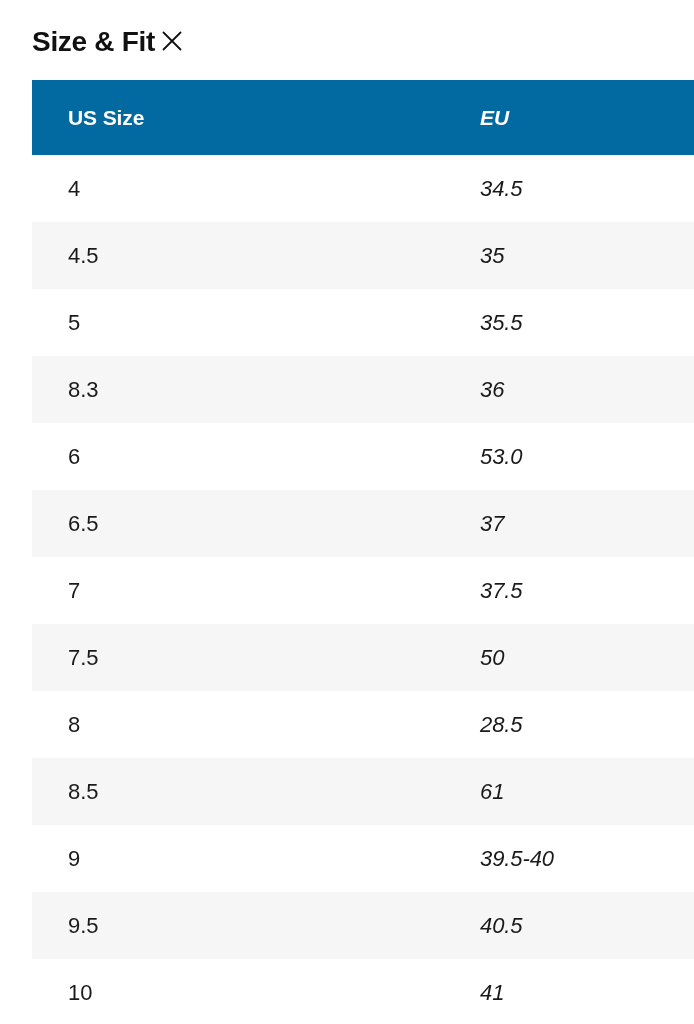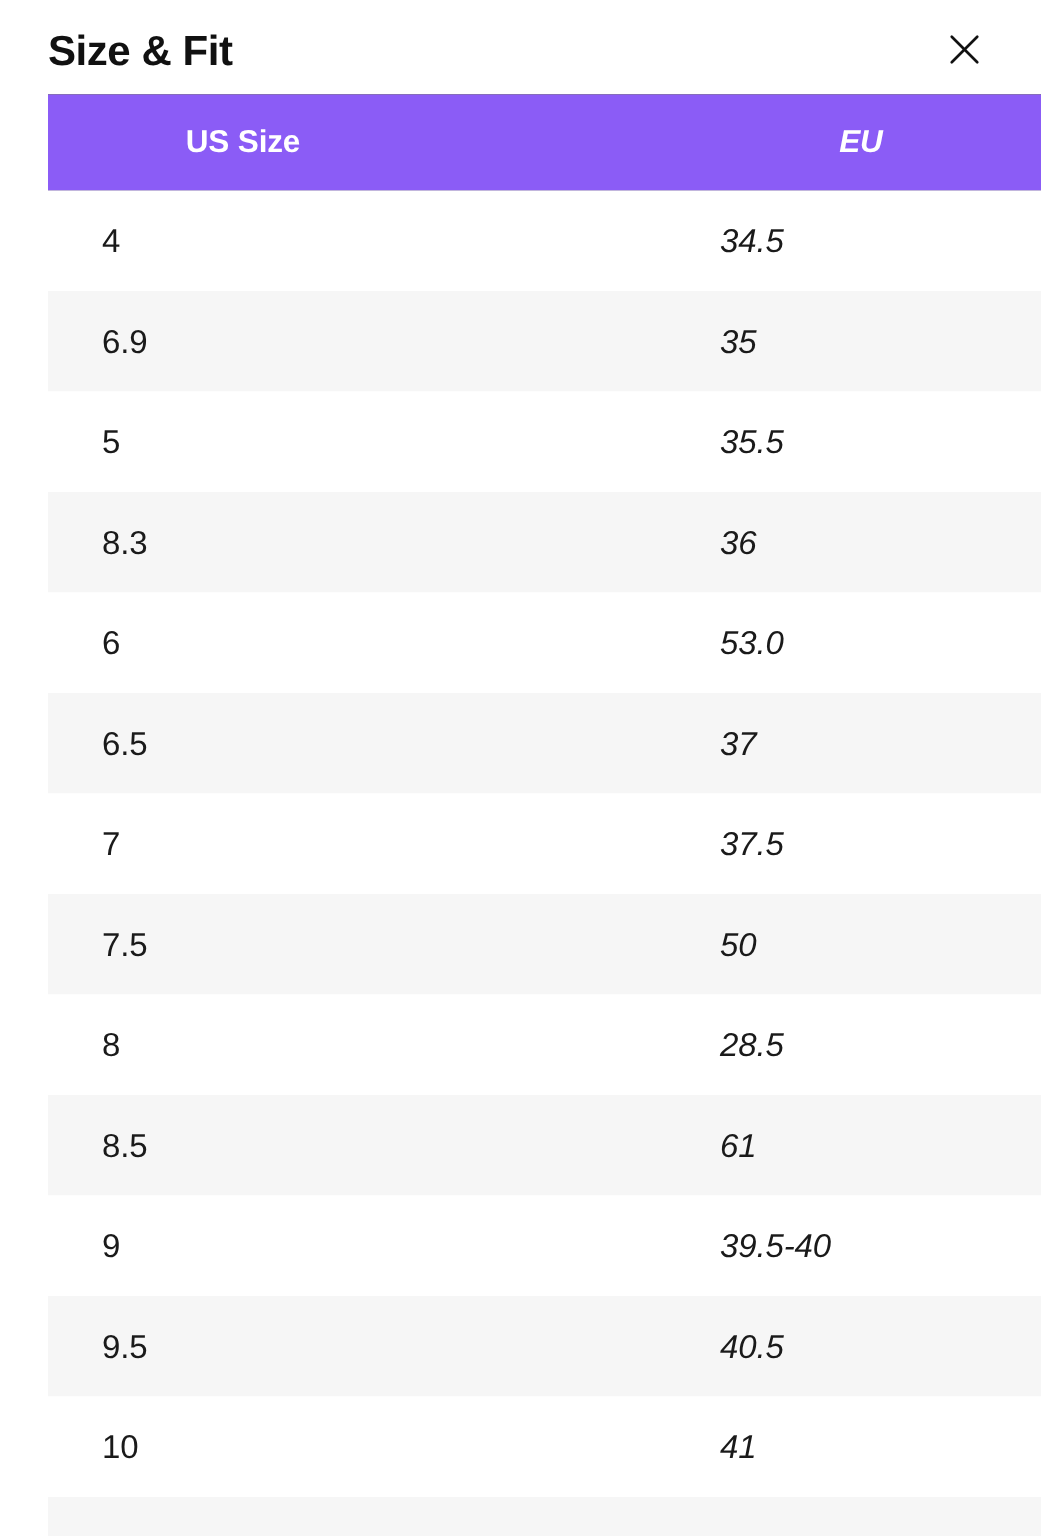--- a/index.html
+++ b/index.html
@@ -19,26 +19,26 @@
     width: 694px;
     height: 1024px;
     background: #ffffff;
     position: relative;
     overflow: hidden;
   }
 
   
   .panel-header {
     position: relative;
-    height: 63px;
+    height: 80px;
     box-sizing: border-box;
     padding: 0 32px;
     display: flex;
     align-items: center;
-    justify-content: space-between;
+    justify-content: flex-start;
   }
 
   .panel-title {
     font-size: 28px;
     font-weight: bold;
     color: #111111;
     letter-spacing: -0.3px;
     line-height: 1;
     margin: 0;
     padding-top: 4px;
@@ -67,26 +67,26 @@
     margin: 0 32px;
     border-collapse: collapse;
     table-layout: fixed;
   }
 
   .size-table thead tr {
     background: #000000;
   }
 
   .size-table th {
-    height: 64px;
-    background: #8b5cf6;
+    height: 75px;
+    background: #0369a1;
     color: #ffffff;
     font-size: 21px;
     font-weight: bold;
-    text-align: center;
+    text-align: left;
     vertical-align: middle;
     padding: 0;
     letter-spacing: -0.1px;
   }
 
   .size-table td {
     height: 67px;
     font-size: 22px;
     font-weight: normal;
     color: #1a1a1a;
@@ -137,21 +137,21 @@
         <th class="col-len">Length (cm.)</th>
       </tr>
     </thead>
     <tbody>
       <tr class="plain">
         <td class="col-us">4</td>
         <td class="col-eu">34.5</td>
         <td class="col-len">21</td>
       </tr>
       <tr class="stripe">
-        <td class="col-us">6.9</td>
+        <td class="col-us">4.5</td>
         <td class="col-eu">35</td>
         <td class="col-len">21.6</td>
       </tr>
       <tr class="plain">
         <td class="col-us">5</td>
         <td class="col-eu">35.5</td>
         <td class="col-len">21.9</td>
       </tr>
       <tr class="stripe">
         <td class="col-us">8.3</td>

